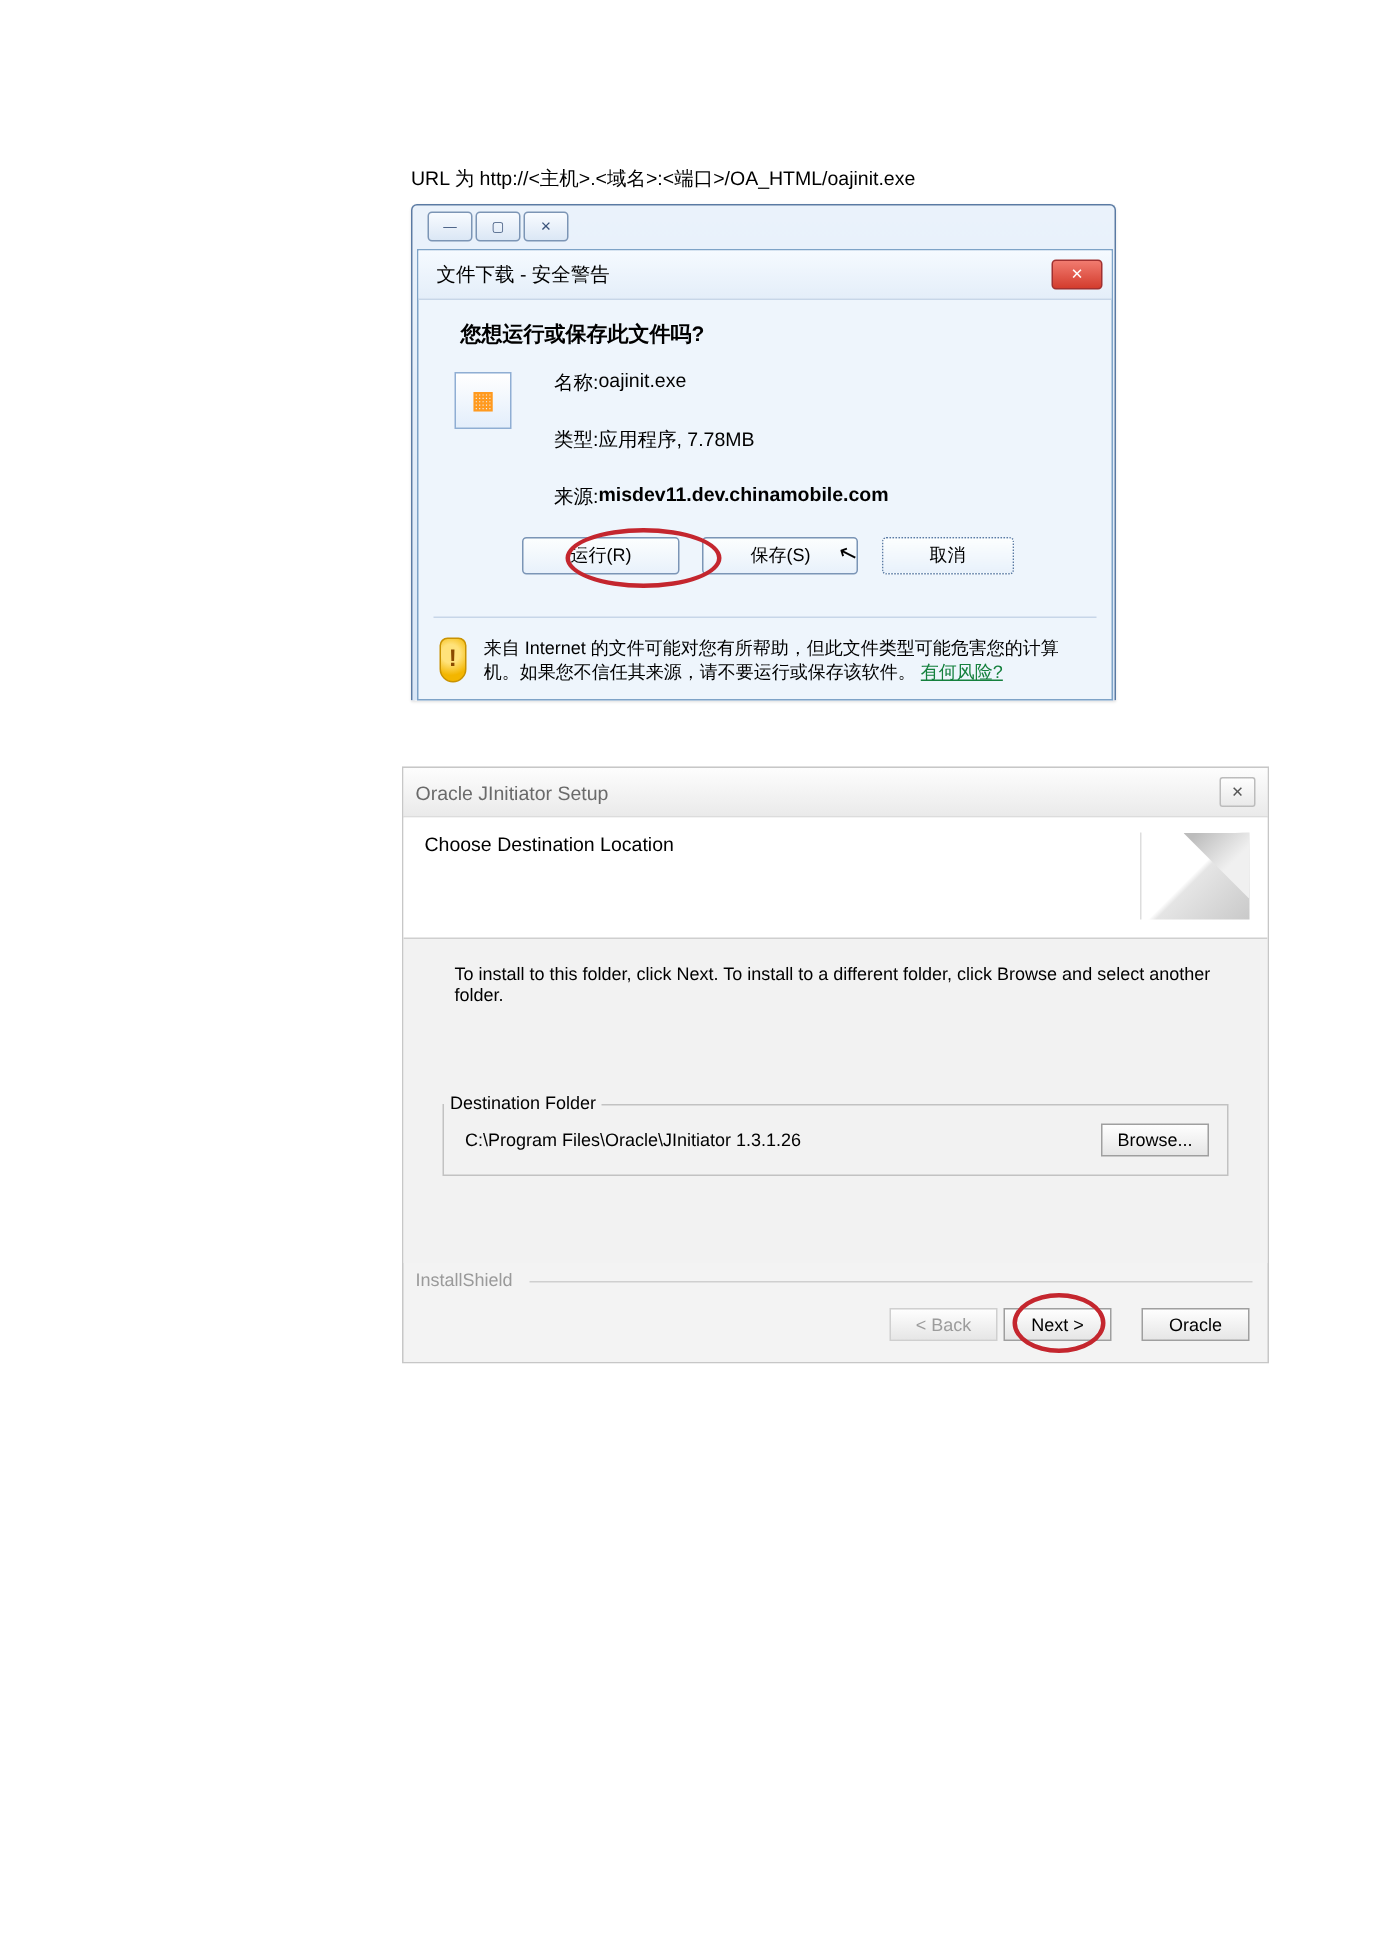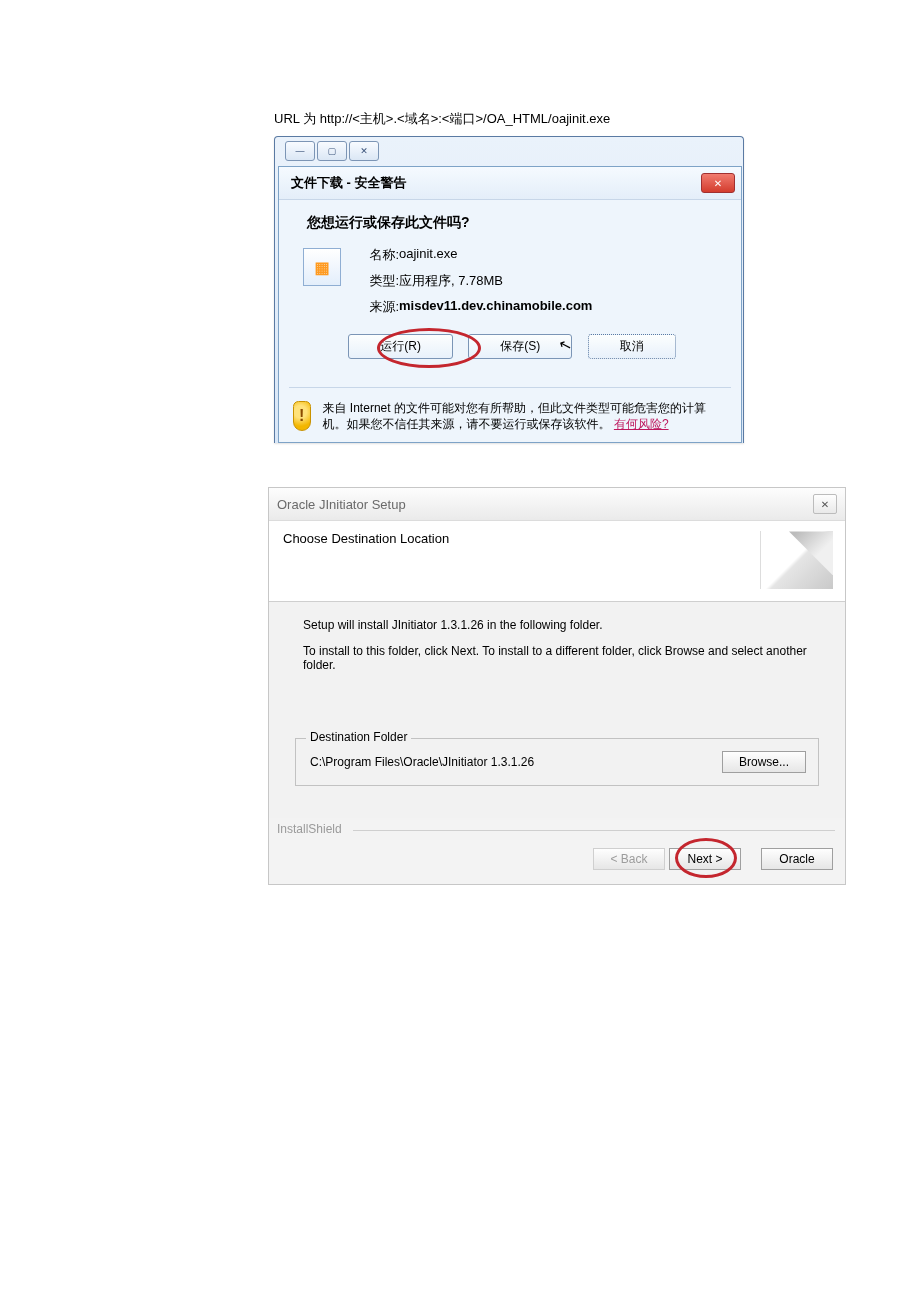--- a/index.html
+++ b/index.html
@@ -59,41 +59,41 @@
     width:462px;
     margin:0 0 0 3px;
     padding-bottom:10px;
   }
   .sec-title{
     display:flex;align-items:center;
     padding:6px 6px 6px 12px;
     background:linear-gradient(#f5faff,#e4eef9);
     border-bottom:1px solid #c7d6e8;
   }
-  .sec-title-text{flex:1;font-weight:bold;font-size:13px;}
+  .sec-title-text{flex:1;font-weight:normal;font-size:13px;}
   .close-red{
     width:32px;height:18px;
     border:1px solid #a03030;
     border-radius:3px;
     background:linear-gradient(#f17b6f,#d33c2e);
     color:#fff;font-size:10px;
     display:flex;align-items:center;justify-content:center;
   }
   .sec-body{padding:14px 20px 4px 24px;}
   .sec-heading{font-weight:bold;font-size:14px;margin:0 0 14px 4px;}
   .file-row{display:flex;gap:12px;}
   .file-icon{
     width:36px;height:36px;
     border:1px solid #8faed3;
     background:linear-gradient(#fff,#e3eefb);
     display:flex;align-items:center;justify-content:center;
     font-size:16px;color:#ff9a1f;font-weight:bold;
     margin-top:2px;
   }
-  .file-table{display:grid;grid-template-columns:46px auto;row-gap:8px;font-size:13px;}
+  .file-table{display:grid;grid-template-columns:46px auto;row-gap:20px;font-size:13px;}
   .lbl{text-align:right;}
   .btn-row{margin:18px 0 6px 0;text-align:center;}
   .vista-btn{
     display:inline-block;
     min-width:74px;
     padding:3px 31px;
     border:1px solid #7b95b6;
     border-radius:3px;
     background:linear-gradient(#fcfefe,#e8f1fb);
     font-size:12px;
@@ -122,21 +122,21 @@
   }
   .shield{
     width:28px;height:28px;
     background:radial-gradient(circle at 40% 35%,#ffe27a 30%,#f3b600 70%);
     border-radius:6px 6px 10px 10px;
     display:flex;align-items:center;justify-content:center;
     font-weight:bold;color:#8a4a00;font-size:16px;
     border:1px solid #c99200;
   }
   .warn-text{font-size:12px;line-height:1.35;}
-  .warn-text a{color:#be185d;text-decoration:underline;}
+  .warn-text a{color:#15803d;text-decoration:underline;}
   
   .wizard{
     margin:44px 0 0 0;
     width:576px;
     border:1px solid #c7c7c7;
     background:#f3f3f3;
   }
   .wiz-titlebar{
     display:flex;align-items:center;
     padding:6px 8px;
@@ -181,21 +181,21 @@
     font-size:12px;
   }
   .wiz-line{margin:0 0 12px 0;}
   .dest-group{
     border:1px solid #c2c2c2;
     padding:12px 12px 12px 14px;
     margin:66px 0 0 -8px;
     position:relative;
   }
   .dest-group .legend{
-    position:absolute;top:-9px;left:10px;
+    position:absolute;top:-9px;left:0;
     background:#f2f2f2;padding:0 4px;
     font-size:12px;
   }
   .dest-row{display:flex;align-items:center;}
   .dest-path{flex:1;}
   .shield-brand{
     color:#9a9a9a;font-size:12px;
     padding:4px 0 4px 8px;
     position:relative;
   }
@@ -204,21 +204,21 @@
     left:84px;right:10px;top:12px;
     border-top:1px solid #cfcfcf;
   }
   .wiz-footer{
     display:flex;justify-content:flex-end;
     padding:8px 12px 14px 0;
     gap:4px;
     position:relative;
   }
   .std-btn{
-    min-width:72px;padding:3px 16px;
+    min-width:72px;padding:3px 4px;
     border:1px solid #9f9f9f;
     background:linear-gradient(#fefefe,#e6e6e6);
     font-size:12px;
   }
   .std-btn.disabled{color:#9c9c9c;border-color:#cfcfcf;}
   .ell2{width:56px;height:34px;}
 </style>
 </head>
 <body>
 
@@ -281,21 +281,20 @@
     </div>
 
     <div class="wiz-header">
       <div class="wiz-header-text">
         <div class="wiz-h1">Choose Destination Location</div>
       </div>
       <div class="page-curl"></div>
     </div>
 
     <div class="wiz-body">
-      <p class="wiz-line">Setup will install JInitiator 1.3.1.26 in the following folder.</p>
       <p class="wiz-line">To install to this folder, click Next. To install to a different folder, click Browse and select another folder.</p>
 
       <div class="dest-group">
         <span class="legend">Destination Folder</span>
         <div class="dest-row">
           <div class="dest-path">C:\Program Files\Oracle\JInitiator 1.3.1.26</div>
           <button class="std-btn">Browse...</button>
         </div>
       </div>
     </div>

